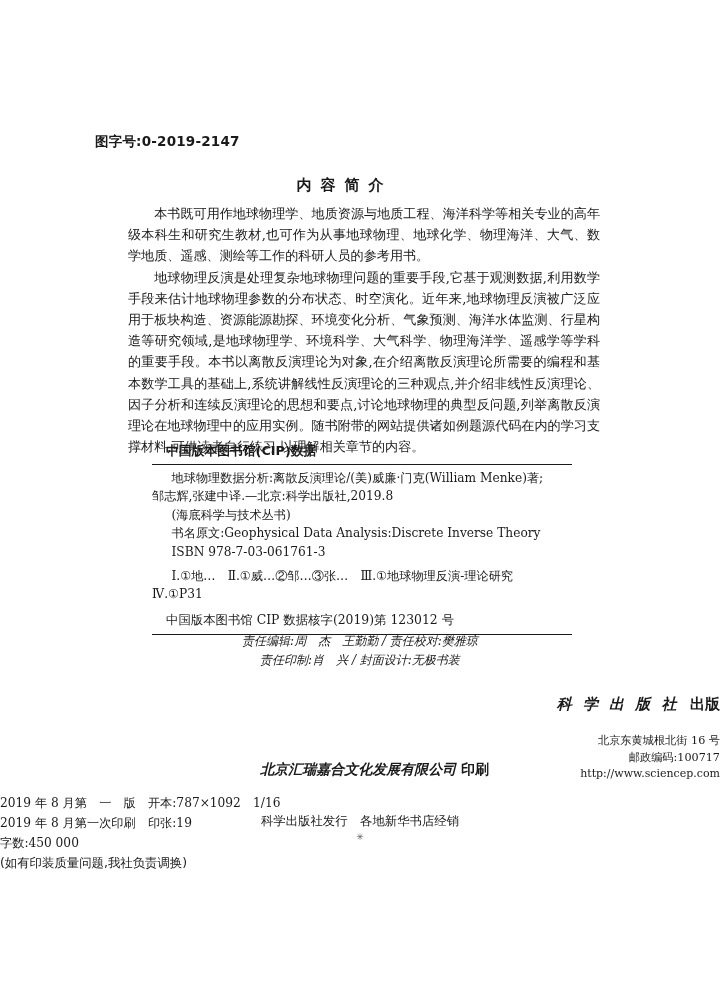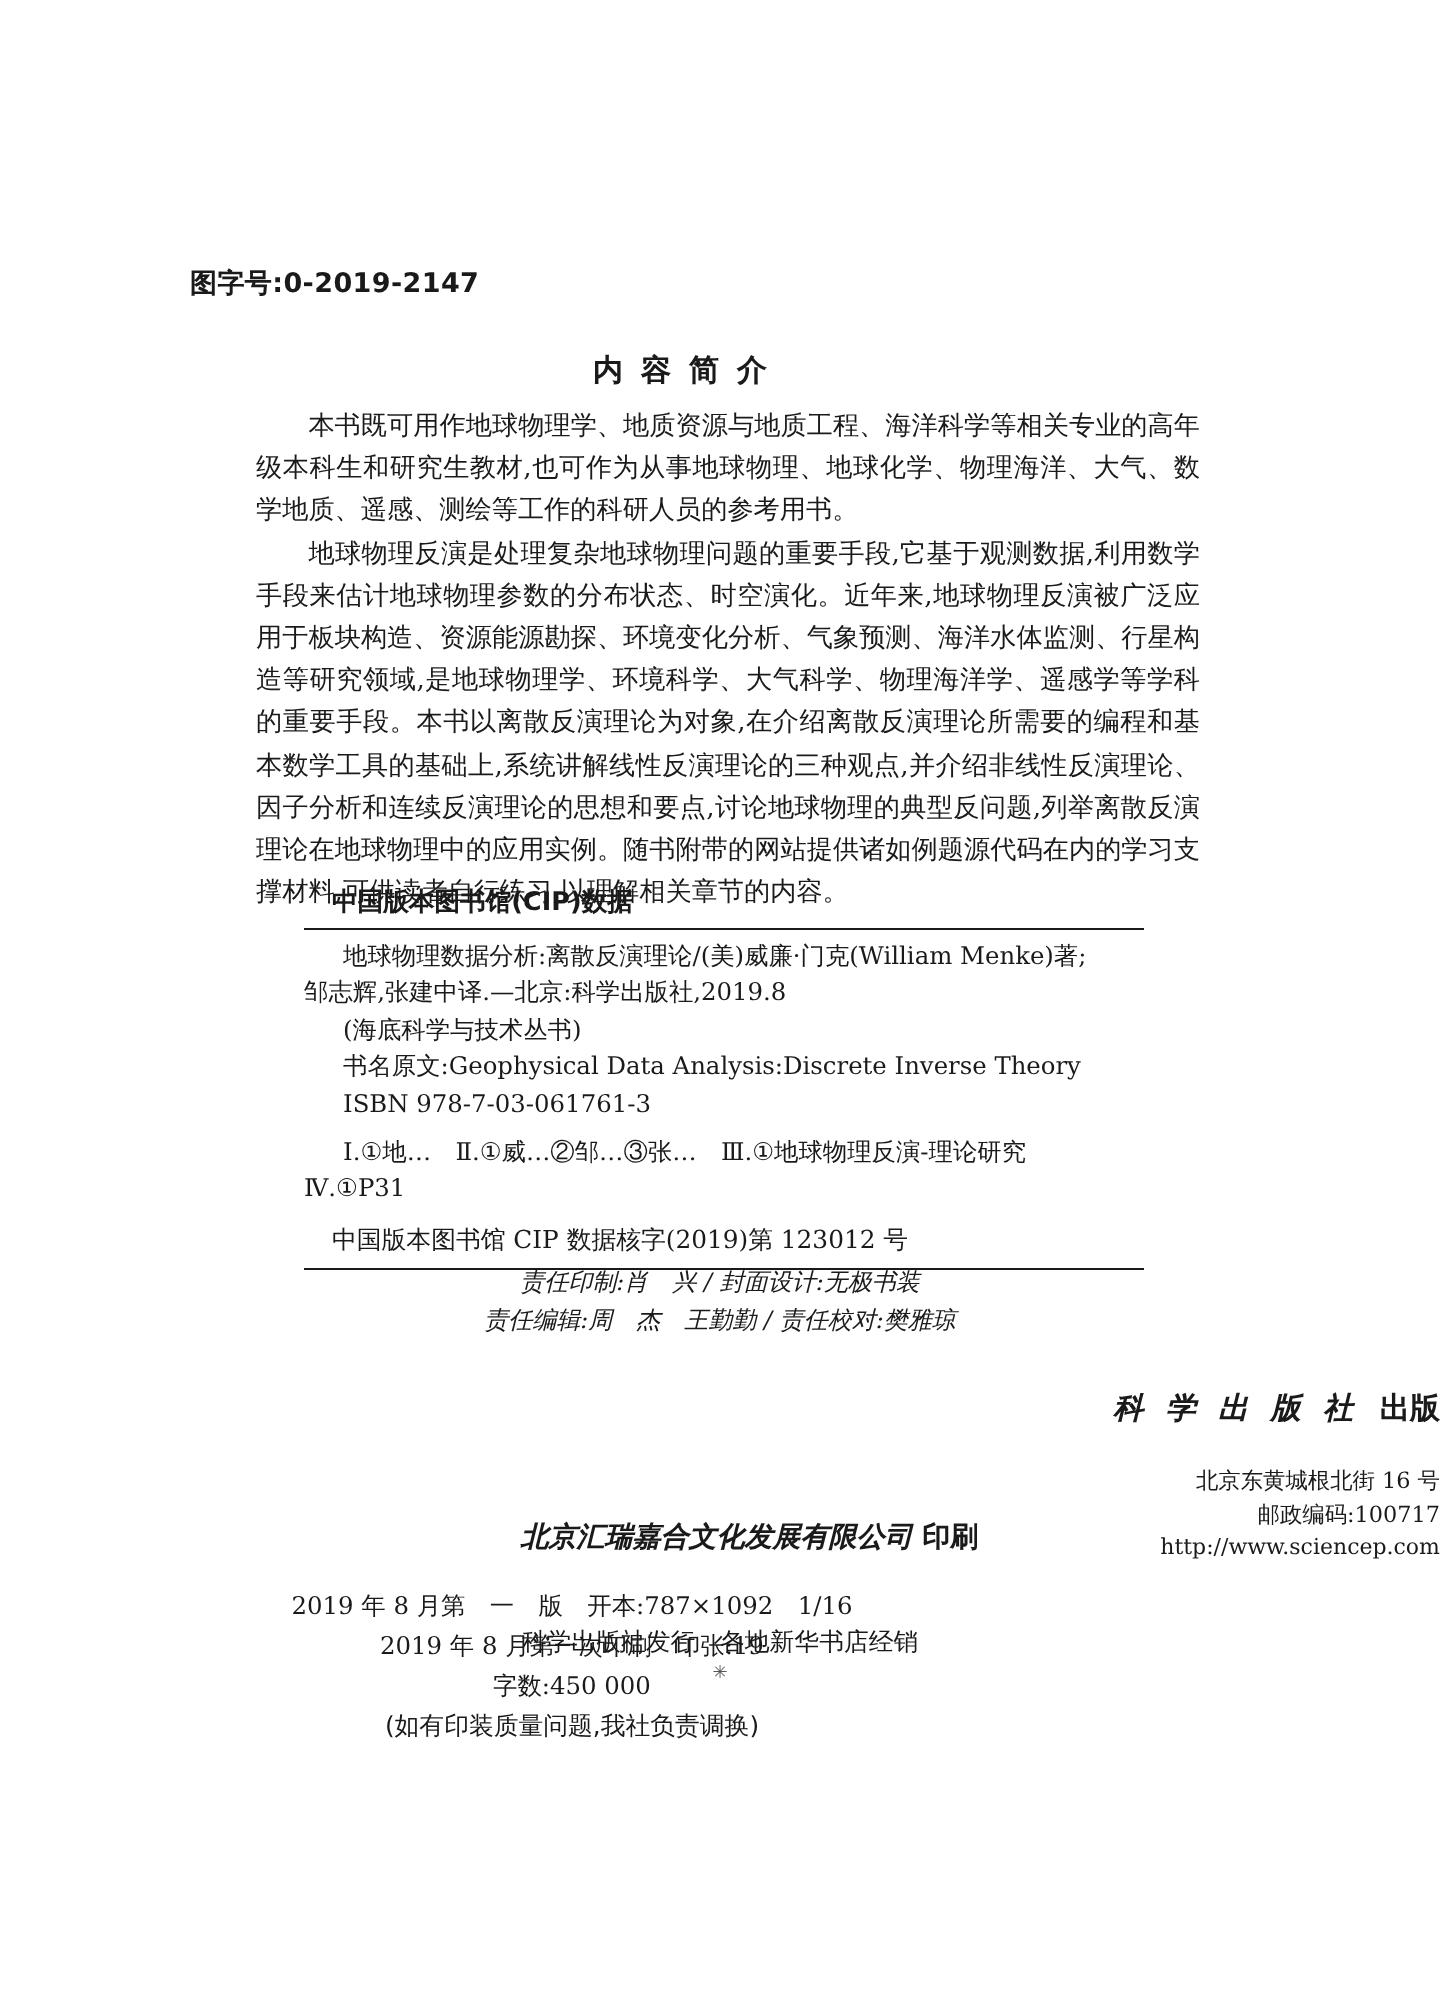--- a/index.html
+++ b/index.html
@@ -184,21 +184,21 @@
     line-height: 14px;
     color: #555;
   }
 
   
   .imprint {
     position: absolute;
     left: 0;
     top: 793px;
     width: 572px;
-    text-align: center;
+    text-align: left;
   }
   .imprint-line {
     font-size: 12.2px;
     line-height: 20px;
     white-space: pre;
     font-family: "DejaVu Serif", "Liberation Serif", serif;
   }
   .price-line {
     font-size: 13.6px;
     line-height: 21px;
@@ -242,22 +242,22 @@
       <p class="ln ind">Ⅰ.①地…　Ⅱ.①威…②邹…③张…　Ⅲ.①地球物理反演-理论研究</p>
       <p class="ln hang">Ⅳ.①P31</p>
     </div>
 
     <div class="cip-cn-line">中国版本图书馆 CIP 数据核字(2019)第 123012 号</div>
 
     <hr class="rule">
   </div>
 
   <div class="credits">
+    <div>责任编辑:周　杰　王勤勤 / 责任校对:樊雅琼</div>
     <div>责任印制:肖　兴 / 封面设计:无极书装</div>
-    <div>责任编辑:周　杰　王勤勤 / 责任校对:樊雅琼</div>
   </div>
 
   <div class="publisher">
     <div class="pub-name">
       <span class="brush">科 学 出 版 社</span><span class="plain">  </span><span class="plain">出版</span>
     </div>
     <div class="pub-line">北京东黄城根北街 16 号</div>
     <div class="pub-line">邮政编码:100717</div>
     <div class="pub-url">http://www.sciencep.com</div>
   </div>

